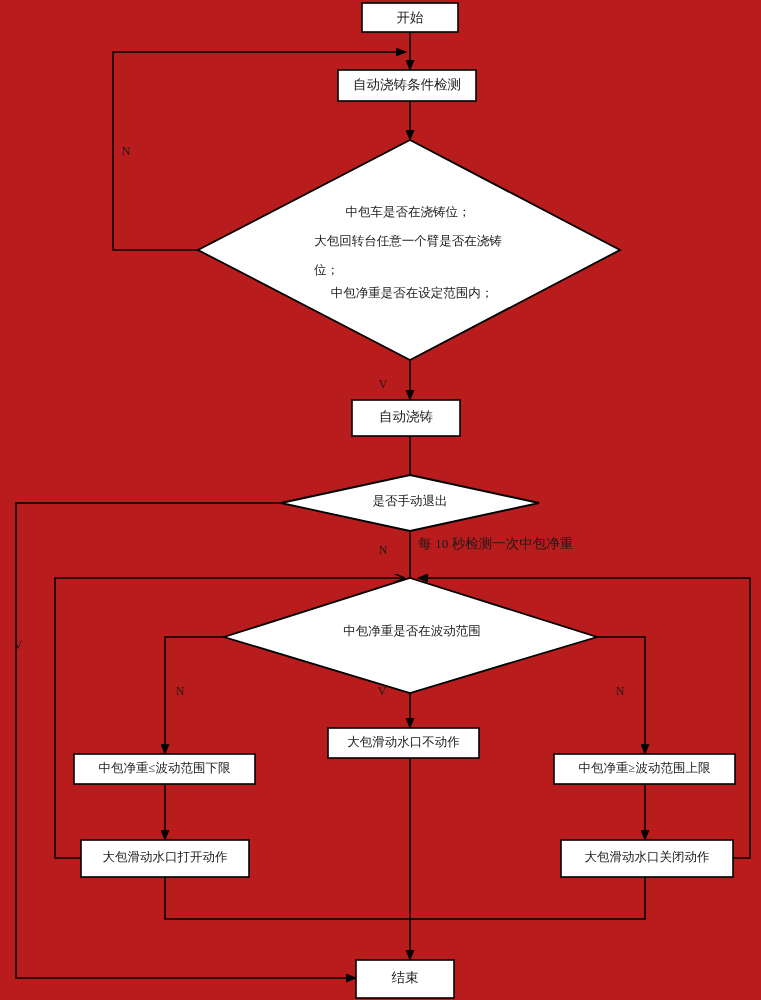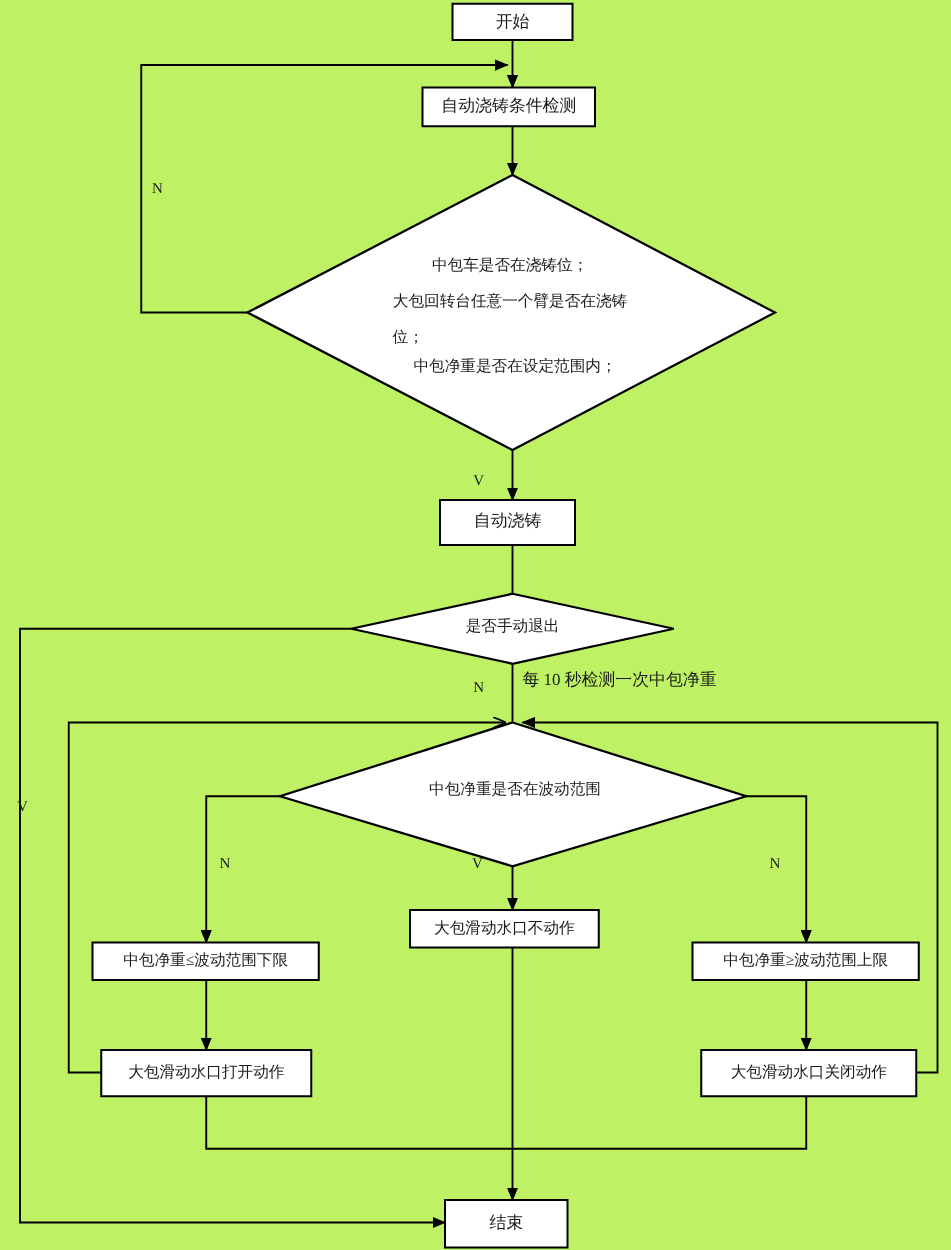--- a/index.html
+++ b/index.html
@@ -7,21 +7,21 @@
     padding: 0;
     background: #ffffff;
   }
   body {
     font-family: "Liberation Serif", "DejaVu Serif", serif;
   }
   #flowchart-canvas {
     position: relative;
     width: 761px;
     height: 1000px;
-    background: #bef264;
+    background: #b91c1c;
     overflow: hidden;
   }
   #flowchart-canvas svg {
     position: absolute;
     left: 0;
     top: 0;
   }
   .node-text {
     font-family: "Liberation Serif", "DejaVu Serif", serif;
     font-size: 13.5px;

